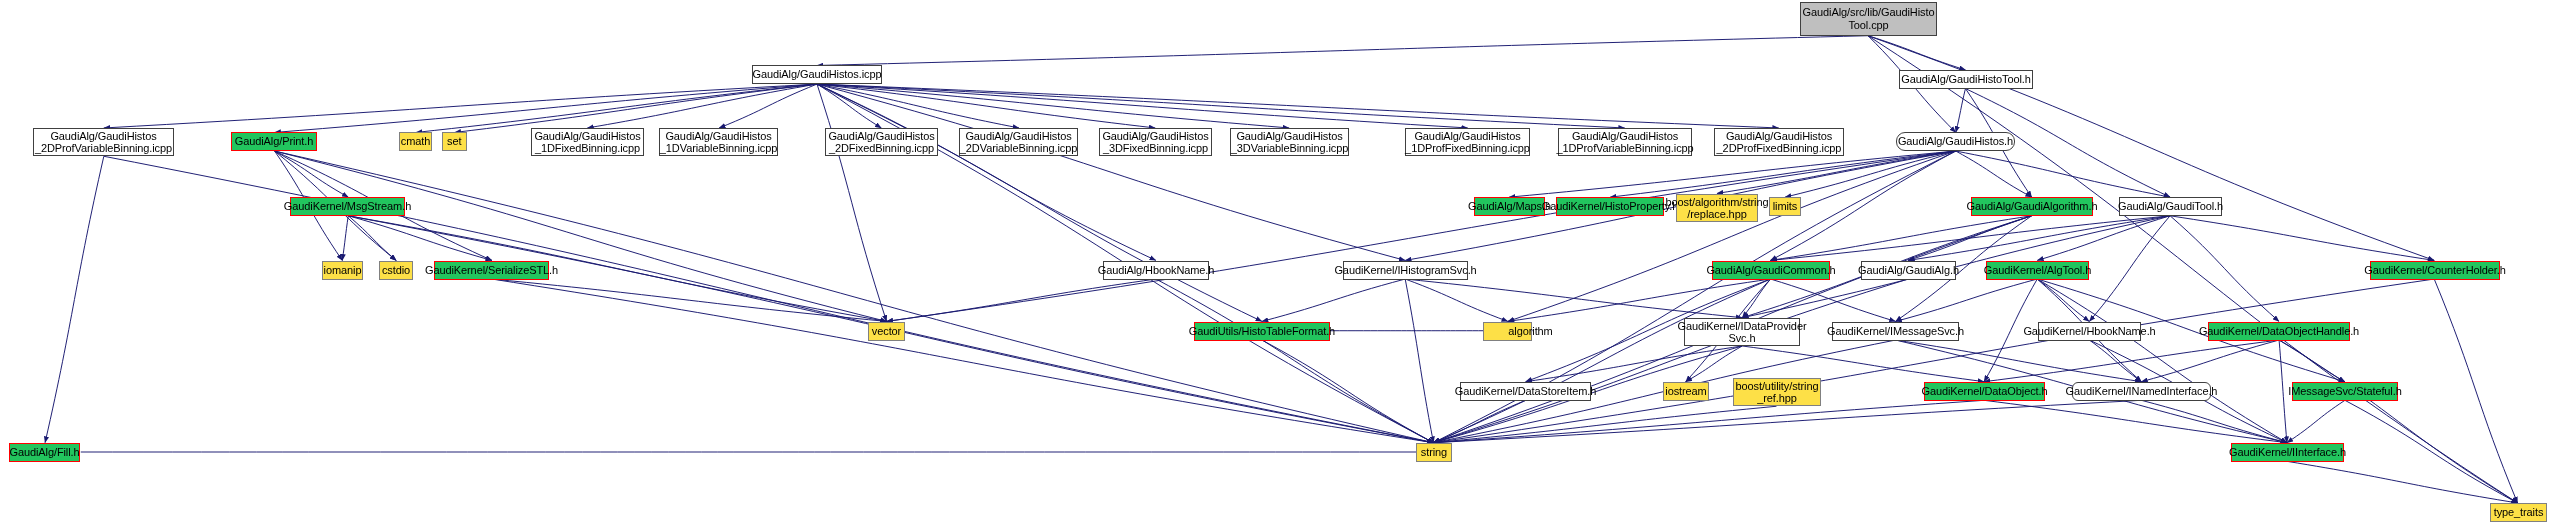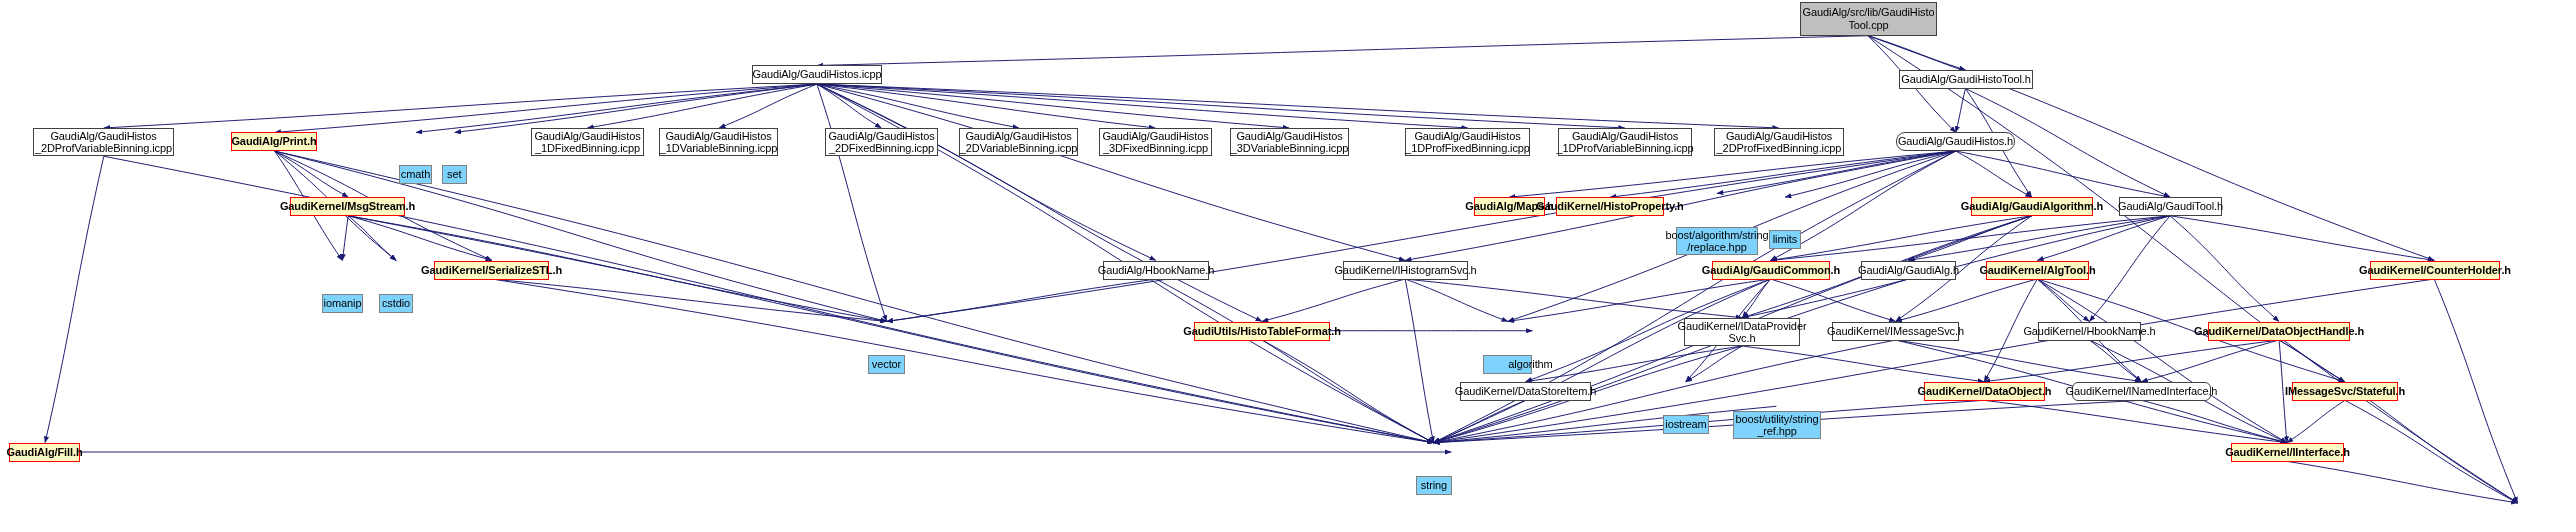--- a/index.html
+++ b/index.html
@@ -3,23 +3,23 @@
 <meta charset="utf-8">
 <style>
   html,body{margin:0;padding:0;background:#ffffff;}
   #canvas{position:relative;width:2576px;height:532px;background:#fff;
     font-family:"Liberation Sans","DejaVu Sans",sans-serif;overflow:hidden;}
   svg.edges{position:absolute;left:0;top:0;width:2576px;height:532px;pointer-events:none;}
   .node{position:absolute;box-sizing:border-box;display:flex;align-items:center;
         justify-content:center;text-align:center;background:#ffffff;
         border:0.7px solid #808080;color:#000;line-height:1.12;
         font-size:11px;white-space:pre;letter-spacing:-0.1px;}
-  .node.grey{border:0.7px solid #808080;background:#7dd3fc;margin-top:33px;}
+  .node.grey{border:0.7px solid #808080;background:#fde047;}
   .node.dark{border:1.5px solid #404040;background:#fff;}
-  .node.red{border:1.5px solid #ff0000;background:#fef9c3;font-weight:bold;}
+  .node.red{border:1.5px solid #ff0000;background:#22c55e;}
   .node.root{border:1.5px solid #404040;background:#bfbfbf;}
 </style>
 </head>
 <body>
 
 <div id="canvas">
   <svg class="edges" viewBox="0 0 3461 715" width="2576" height="532">
     <defs>
       <marker id="arr" markerWidth="9" markerHeight="7" refX="8.5" refY="3.5" orient="auto" markerUnits="userSpaceOnUse">
         <path d="M0,0 L9,3.5 L0,7 z" fill="#191970"></path>

